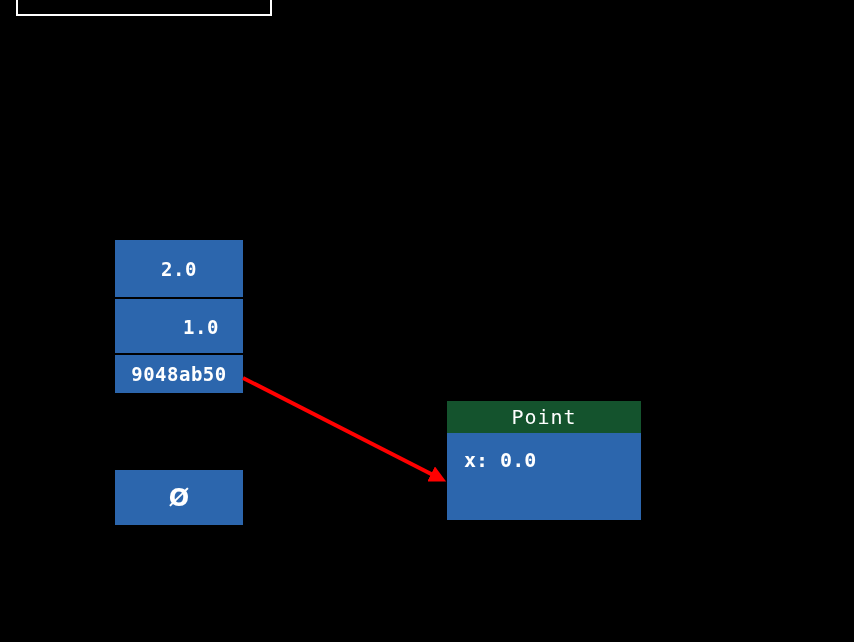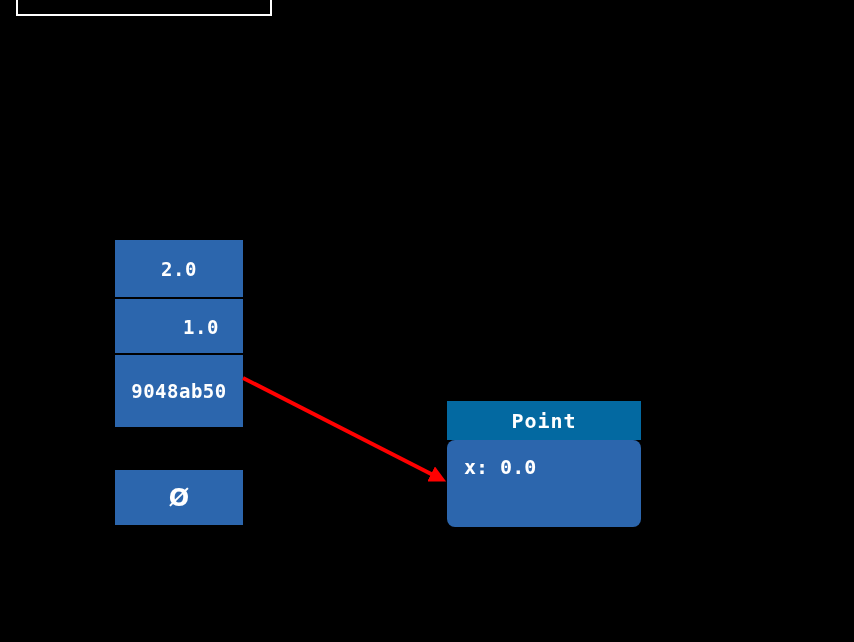--- a/index.html
+++ b/index.html
@@ -57,21 +57,21 @@
     align-items: center;
     justify-content: center;
     color: #ffffff;
     font-size: 19px;
     font-weight: bold;
     letter-spacing: 0.5px;
     font-family: "DejaVu Sans Mono", "Liberation Mono", monospace;
   }
   .stack-cell.c0 { top: 0px; }
   .stack-cell.c1 { top: 57px; border-top: 2px solid #000000; padding-left: 44px; }
-  .stack-cell.c2 { top: 113px; height: 74px; border-top: 2px solid #000000; justify-content: center; }
+  .stack-cell.c2 { top: 113px; height: 40px; border-top: 2px solid #000000; justify-content: center; }
   .stack-cell.c2 .cell-text { font-size: 19px; }
 
   
   .none-cell {
     position: absolute;
     left: 115px;
     top: 470px;
     width: 128px;
     height: 55px;
     background: #2c66ad;
@@ -87,42 +87,41 @@
   
   .obj-box {
     position: absolute;
     left: 447px;
     top: 401px;
     width: 194px;
     height: 126px;
     box-sizing: border-box;
   }
   .obj-header {
-    height: 39px;
-    background: #0369a1;
+    height: 32px;
+    background: #14532d;
     display: flex;
     align-items: center;
     justify-content: center;
     color: #ffffff;
     font-size: 20px;
-    font-weight: bold;
+    font-weight: normal;
     letter-spacing: 1px;
     font-family: "DejaVu Sans Mono", "Liberation Mono", monospace;
   }
   .obj-body {
     height: 87px;
     background: #2c66ad;
     padding: 12px 0 0 17px;
     box-sizing: border-box;
     color: #ffffff;
     font-size: 20px;
     font-weight: bold;
     line-height: 30px;
     font-family: "DejaVu Sans Mono", "Liberation Mono", monospace;
-    border-radius: 8px;
   }
   .obj-field {
     display: block;
     white-space: pre;
   }
 
   
   #arrow-layer {
     position: absolute;
     left: 0;

